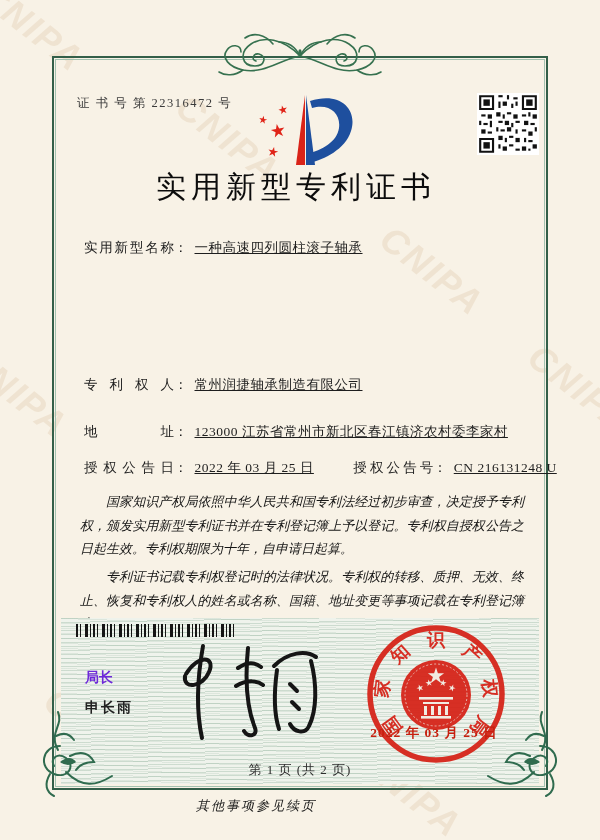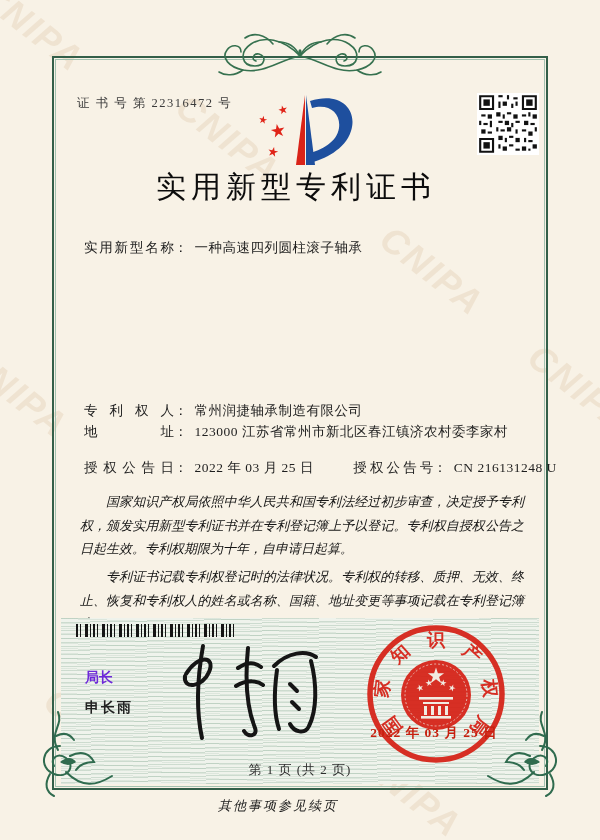--- a/index.html
+++ b/index.html
@@ -29,21 +29,21 @@
   .title{position:absolute;left:0;top:167px;width:580px;text-align:center;
          font-size:30px;font-weight:400;letter-spacing:5px;color:#0c0c0c;z-index:2;margin-left:6px;}
 
   .fieldrow{position:absolute;left:84px;width:440px;font-size:13.5px;color:#1e1e1e;
             z-index:2;white-space:nowrap;}
   .flabel{display:inline-block;width:90px;text-align:justify;text-align-last:justify;
           vertical-align:bottom;}
   .flabel2{display:inline-block;width:80px;text-align:justify;text-align-last:justify;
           vertical-align:bottom;}
   .fcolon{margin-right:7px;}
-  .fvalue{letter-spacing:0.5px;}
+  .fvalue{letter-spacing:0.5px;text-decoration:underline;}
   .grantgroup{display:inline-block;}
 
   .para{position:absolute;left:76px;width:452px;z-index:2;font-size:13px;
         line-height:1.82;color:#141414;text-align:justify;font-style:italic;}
   .para p{margin:4px;text-indent:2em;}
 
   .panel{position:absolute;left:61px;top:618px;width:478px;height:166px;z-index:2;
          background-color:#eff3ec;
          background-image:
            repeating-linear-gradient(179deg, rgba(124,164,139,0.30) 0 1px, rgba(0,0,0,0) 1px 4px),
@@ -62,21 +62,21 @@
         color:#222;z-index:4;font-family:"Liberation Sans","DejaVu Sans",sans-serif;letter-spacing:2px;}
   .sig{position:absolute;left:158px;top:634px;width:168px;height:114px;z-index:4;}
 
   .seal{position:absolute;left:362px;top:620px;width:148px;height:148px;z-index:4;opacity:0.95;}
   .sealdate{position:absolute;left:356px;top:724px;width:156px;text-align:center;z-index:5;
             font-size:13.5px;font-weight:700;color:#c6200f;letter-spacing:1px;}
 
   .pageno{position:absolute;left:0;top:761px;width:600px;text-align:center;z-index:4;
           font-size:13px;color:#2e2e2e;letter-spacing:1px;}
   .contnote{position:absolute;left:0;top:797px;width:512px;text-align:center;z-index:2;
-          font-size:13px;font-style:italic;color:#1c1c1c;letter-spacing:2px;padding-left:22px;}
+          font-size:13px;font-style:italic;color:#1c1c1c;letter-spacing:2px;}
 </style>
 </head>
 <body>
 
 <div id="page">
 
   <div class="wm" style="left:-28px;top:6px">CNIPA</div>
   <div class="wm" style="left:168px;top:118px">CNIPA</div>
   <div class="wm" style="left:372px;top:250px">CNIPA</div>
   <div class="wm" style="left:-44px;top:372px">CNIPA</div>
@@ -205,21 +205,21 @@
     <polygon points="53,2 44,72 53,72" fill="#d92318"></polygon>
     <polygon points="54,2 54,72 63,72" fill="#1e4f9e"></polygon>
     <path d="M58,8 C88,-2 106,16 99,38 C93,57 72,66 58,70 L55,61 C70,57 85,49 87,35 C89,20 77,10 60,15 Z" fill="#1e4f9e"></path>
   </svg>
 
   <div class="title">实用新型专利证书</div>
 
   <div class="fieldrow" style="top:239px">
     <span class="flabel">实用新型名称</span><span class="fcolon">：</span><span class="fvalue">一种高速四列圆柱滚子轴承</span>
   </div>
-  <div class="fieldrow" style="top:402px">
+  <div class="fieldrow" style="top:376px">
     <span class="flabel">专利权人</span><span class="fcolon">：</span><span class="fvalue">常州润捷轴承制造有限公司</span>
   </div>
   <div class="fieldrow" style="top:423px">
     <span class="flabel">地址</span><span class="fcolon">：</span><span class="fvalue">123000 江苏省常州市新北区春江镇济农村委李家村</span>
   </div>
   <div class="fieldrow" style="top:459px">
     <span class="grantgroup">
       <span class="flabel">授权公告日</span><span class="fcolon">：</span><span class="fvalue">2022 年 03 月 25 日</span>
     </span>
     <span class="grantgroup" style="margin-left:36px">

